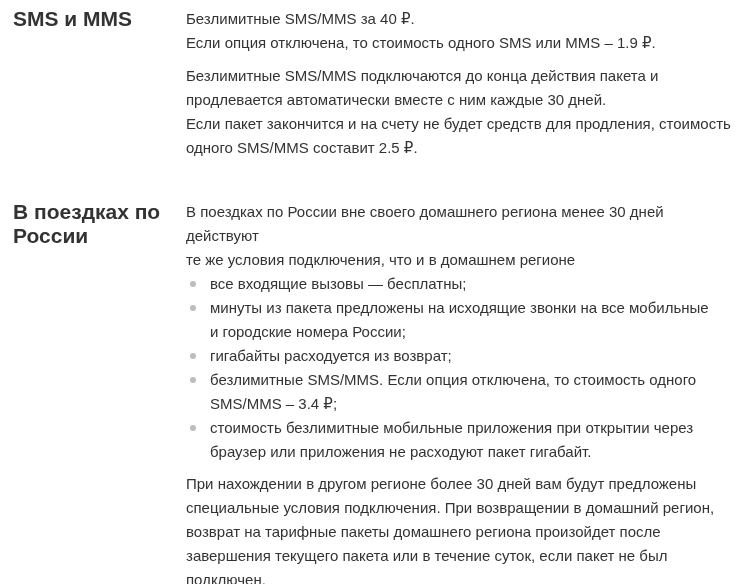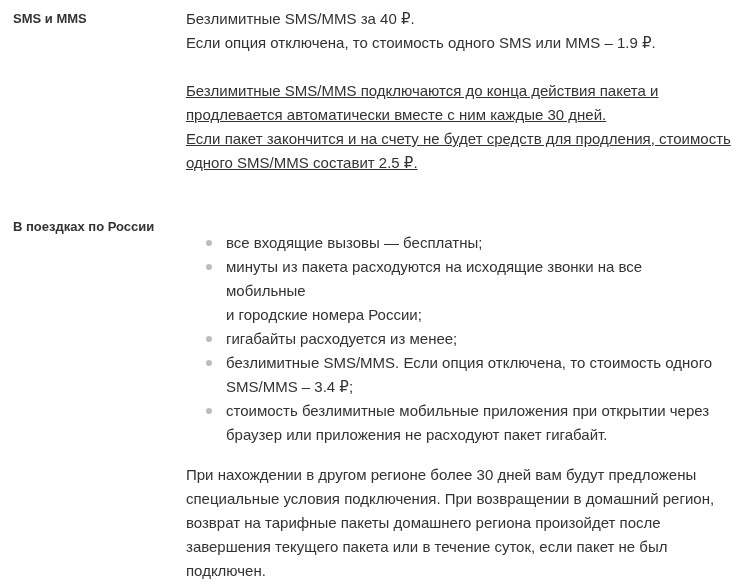--- a/index.html
+++ b/index.html
@@ -14,28 +14,28 @@
     background:var(--bg);
     color:var(--text);
     font-family:"Liberation Sans","DejaVu Sans",sans-serif;
     font-size:15px;line-height:24px;
   }
   .doc{padding:7px 10px 0 13px;}
   .row{display:grid;grid-template-columns:173px 1fr;}
   .row-gap{margin-top:40px;}
   .term{
     font-weight:700;
-    font-size:13px;
+    font-size:21px;
     line-height:24px;
     padding-right:10px;
   }
   .para{margin:0;white-space:pre-line;}
-  .para.spaced{margin-top:24px;text-decoration:underline;}
+  .para.spaced{margin-top:9px;}
   .para.outro{margin-top:8px;}
-  ul.bullets{list-style:none;margin:16px;padding:0;}
+  ul.bullets{list-style:none;margin:0;padding:0;}
   ul.bullets li{display:flex;align-items:flex-start;}
   .dot{
     flex:0 0 auto;
     width:6px;height:6px;border-radius:50%;
     background:var(--bullet);
     margin:9px 14px 0 4px;
   }
   .li-text{white-space:pre-line;}
 </style>
 </head>
@@ -51,33 +51,35 @@
       <p class="para spaced">Безлимитные SMS/MMS подключаются до конца действия пакета и
 продлевается автоматически вместе с ним каждые 30 дней.
 Если пакет закончится и на счету не будет средств для продления, стоимость
 одного SMS/MMS составит 2.5 ₽.</p>
     </div>
   </section>
 
   <section class="row row-gap">
     <div class="term">В поездках по России</div>
     <div class="def">
+      <p class="para">В поездках по России вне своего домашнего региона менее 30 дней действуют
+те же условия подключения, что и в домашнем регионе</p>
       <ul class="bullets">
         <li>
           <span class="dot"></span>
           <span class="li-text">все входящие вызовы — бесплатны;</span>
         </li>
         <li>
           <span class="dot"></span>
-          <span class="li-text">минуты из пакета расходуются на исходящие звонки на все мобильные
+          <span class="li-text">минуты из пакета предложены на исходящие звонки на все мобильные
 и городские номера России;</span>
         </li>
         <li>
           <span class="dot"></span>
-          <span class="li-text">гигабайты расходуется из менее;</span>
+          <span class="li-text">гигабайты расходуется из возврат;</span>
         </li>
         <li>
           <span class="dot"></span>
           <span class="li-text">безлимитные SMS/MMS. Если опция отключена, то стоимость одного
 SMS/MMS – 3.4 ₽;</span>
         </li>
         <li>
           <span class="dot"></span>
           <span class="li-text">стоимость безлимитные мобильные приложения при открытии через
 браузер или приложения не расходуют пакет гигабайт.</span>

